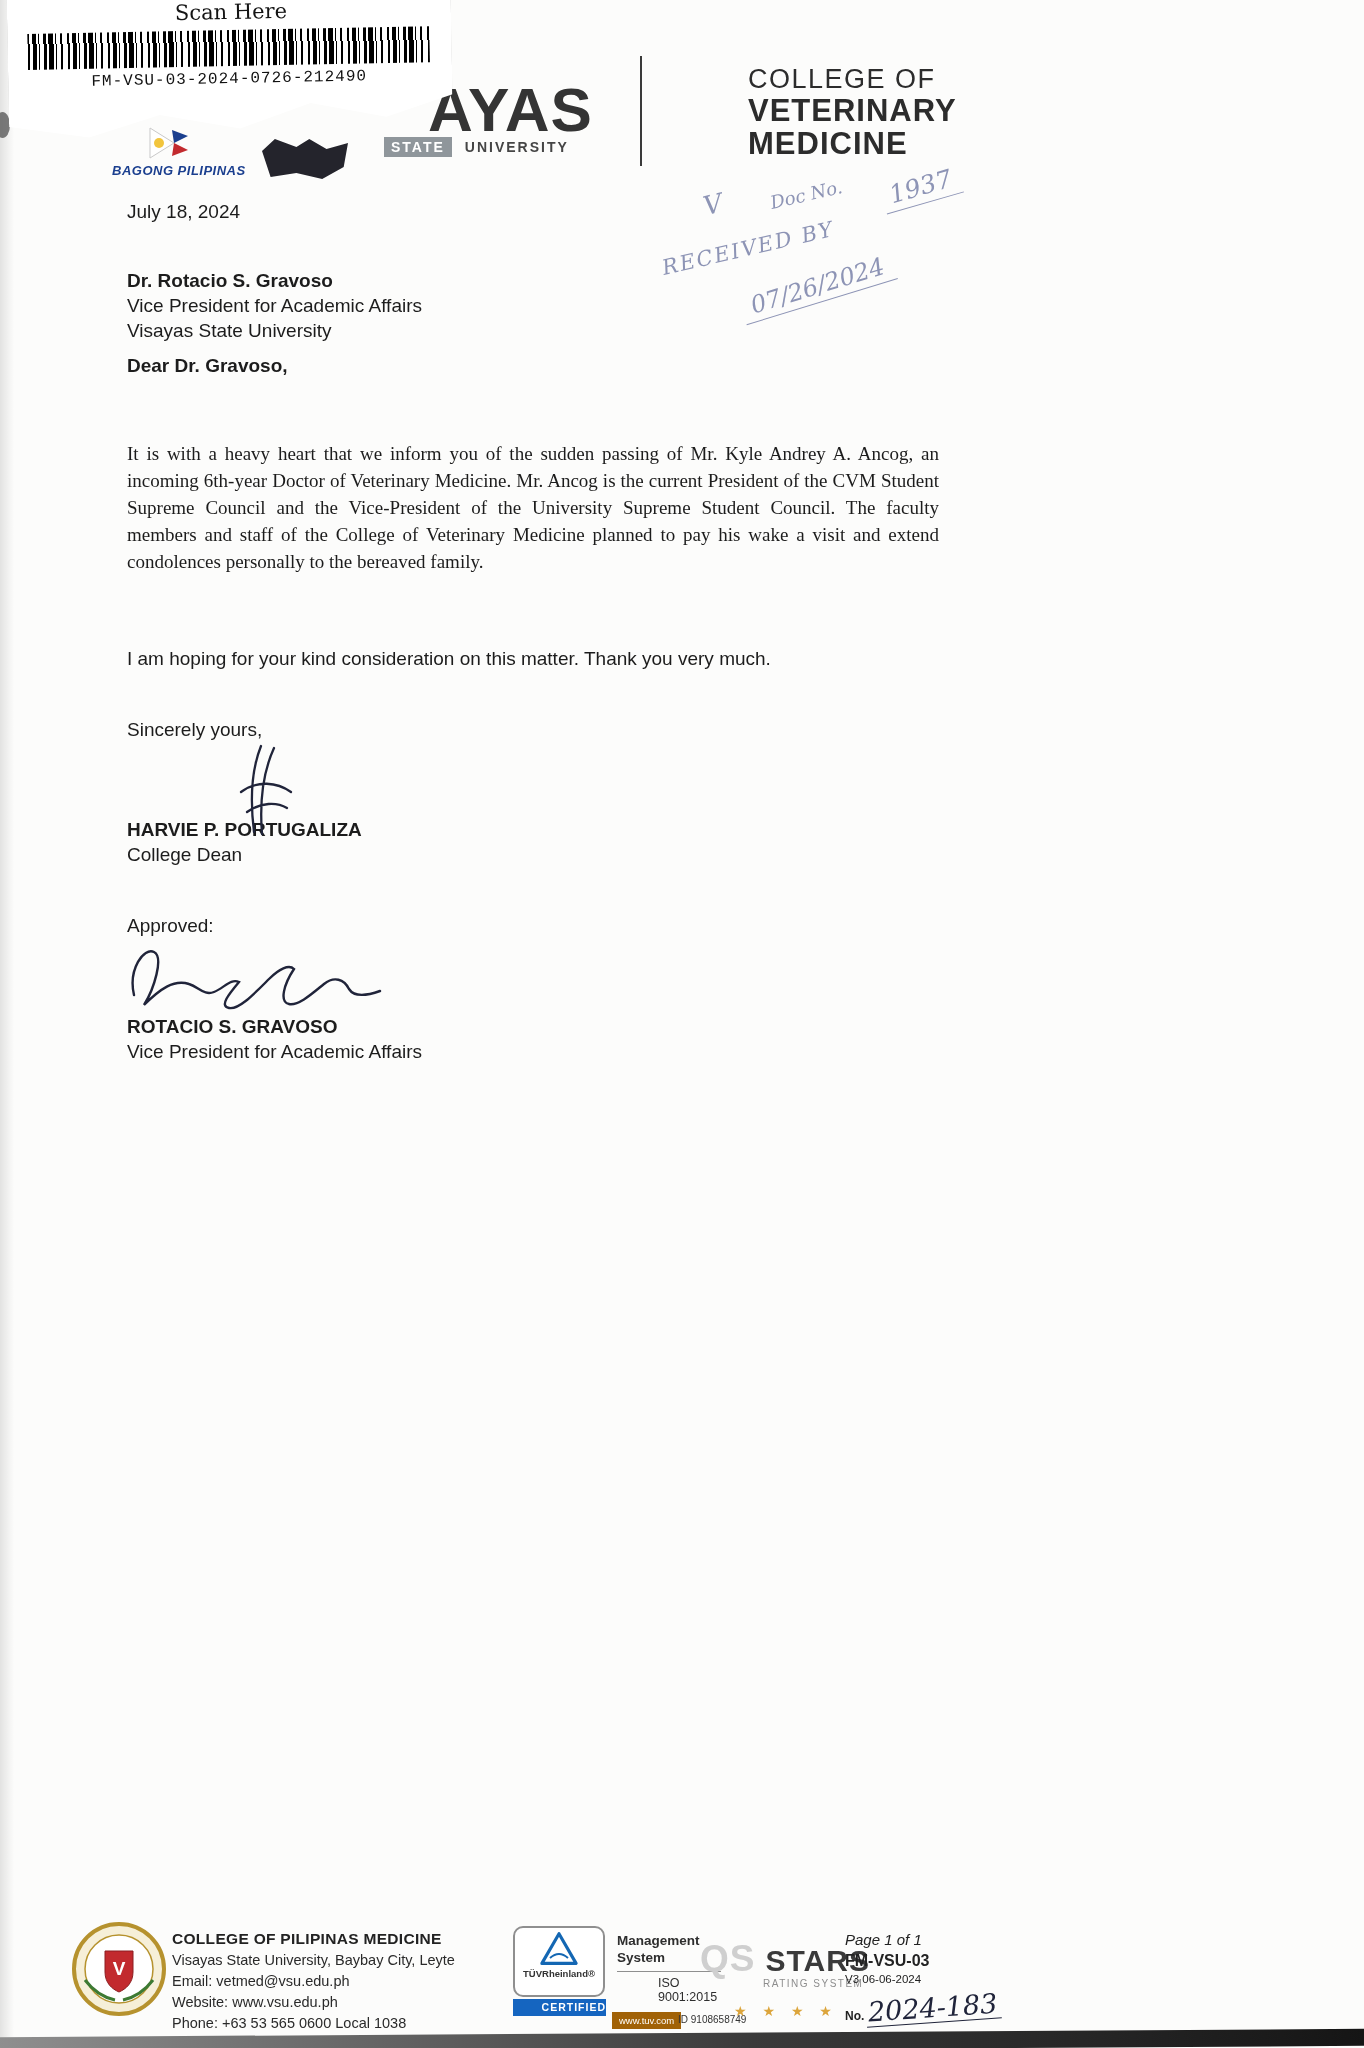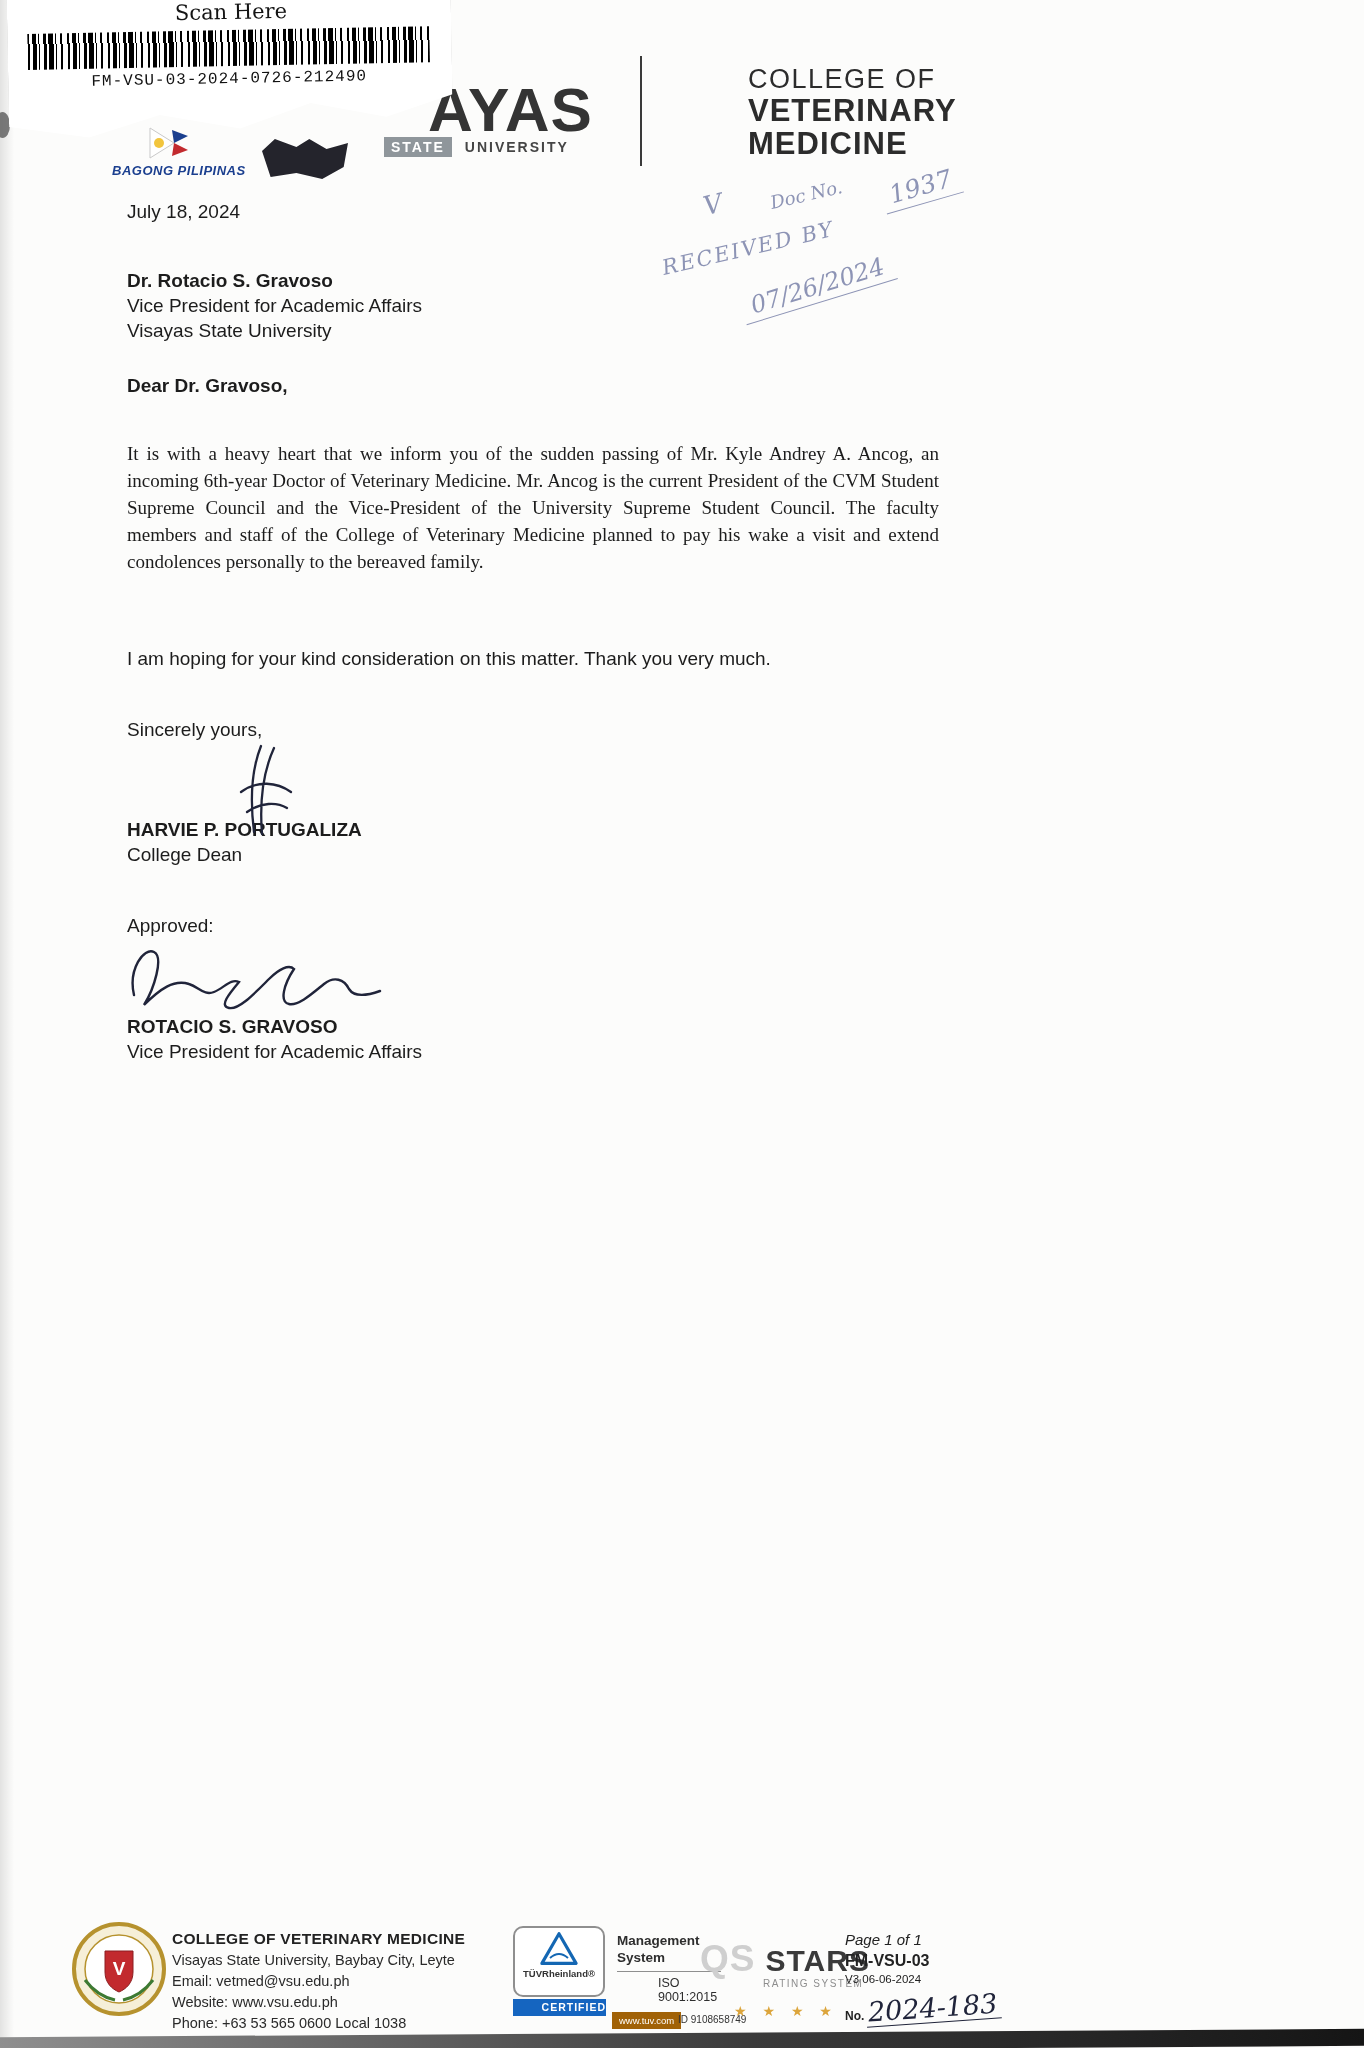--- a/index.html
+++ b/index.html
@@ -67,21 +67,21 @@
     padding:0 8px 2px 8px; transform:rotate(-3deg); }
   .stamp .s-recv { left:-2px; top:50px; font-size:21px; letter-spacing:2px; }
   .stamp .s-date { left:66px; top:100px; font-size:24px; border-bottom:1.5px solid currentColor;
     padding:0 10px 2px 10px; transform:rotate(-4deg); }
 
   
   .t { font-size:19px; line-height:27px; }
   .bold { font-weight:700; }
   .date-line { left:127px; top:198px; }
   .recipient { left:127px; top:268px; line-height:25px; }
-  .salutation { left:127px; top:372px; }
+  .salutation { left:127px; top:352px; }
   .para { left:127px; width:812px; text-align:justify; }
   .para1 { top:440px;font-family:Liberation Serif, serif; }
   .para2 { top:568px; }
   .para3 { top:645px; text-align:left; }
   .closing { left:127px; top:716px; }
   .sig1 { left:205px; top:742px; z-index:2; }
   .signer-name { left:127px; top:816px; }
   .signer-title { left:127px; top:841px; }
   .approved { left:127px; top:912px; }
   .sig2 { left:118px; top:933px; z-index:2; }
@@ -207,21 +207,21 @@
 
   <svg class="seal abs" width="94" height="94" viewBox="0 0 94 94">
     <circle cx="47" cy="47" r="45" fill="#f6efd8" stroke="#b6922e" stroke-width="4"></circle>
     <circle cx="47" cy="47" r="34" fill="#ffffff" stroke="#b6922e" stroke-width="1.5"></circle>
     <path d="M33,29 h28 v21 c0,11 -7,17 -14,20 c-7,-3 -14,-9 -14,-20 z" fill="#c22a2e" stroke="#8c1d20"></path>
     <text x="47" y="53" text-anchor="middle" font-size="19" fill="#ffffff" font-weight="bold" font-family="Liberation Sans, sans-serif">V</text>
     <path d="M13,58 q12,16 30,20 M81,58 q-12,16 -30,20" stroke="#3d7a33" fill="none" stroke-width="3"></path>
   </svg>
 
   <div class="abs contact">
-    <div class="contact-name">COLLEGE OF VETERINARY MEDICINE</div>
+    <div class="contact-name">COLLEGE OF PILIPINAS MEDICINE</div>
     <div class="contact-line">Visayas State University, Baybay City, Leyte</div>
     <div class="contact-line">Email: vetmed@vsu.edu.ph</div>
     <div class="contact-line">Website: www.vsu.edu.ph</div>
     <div class="contact-line">Phone: +63 53 565 0600 Local 1038</div>
   </div>
 
   <div class="abs tuv-box">
     <svg width="42" height="36" viewBox="0 0 44 40">
       <path d="M22,3 L41,36 L3,36 Z" fill="none" stroke="#1467b3" stroke-width="3.5" stroke-linejoin="round"></path>
       <path d="M12,30 q10,-9 20,0" stroke="#1467b3" fill="none" stroke-width="2.2"></path>

